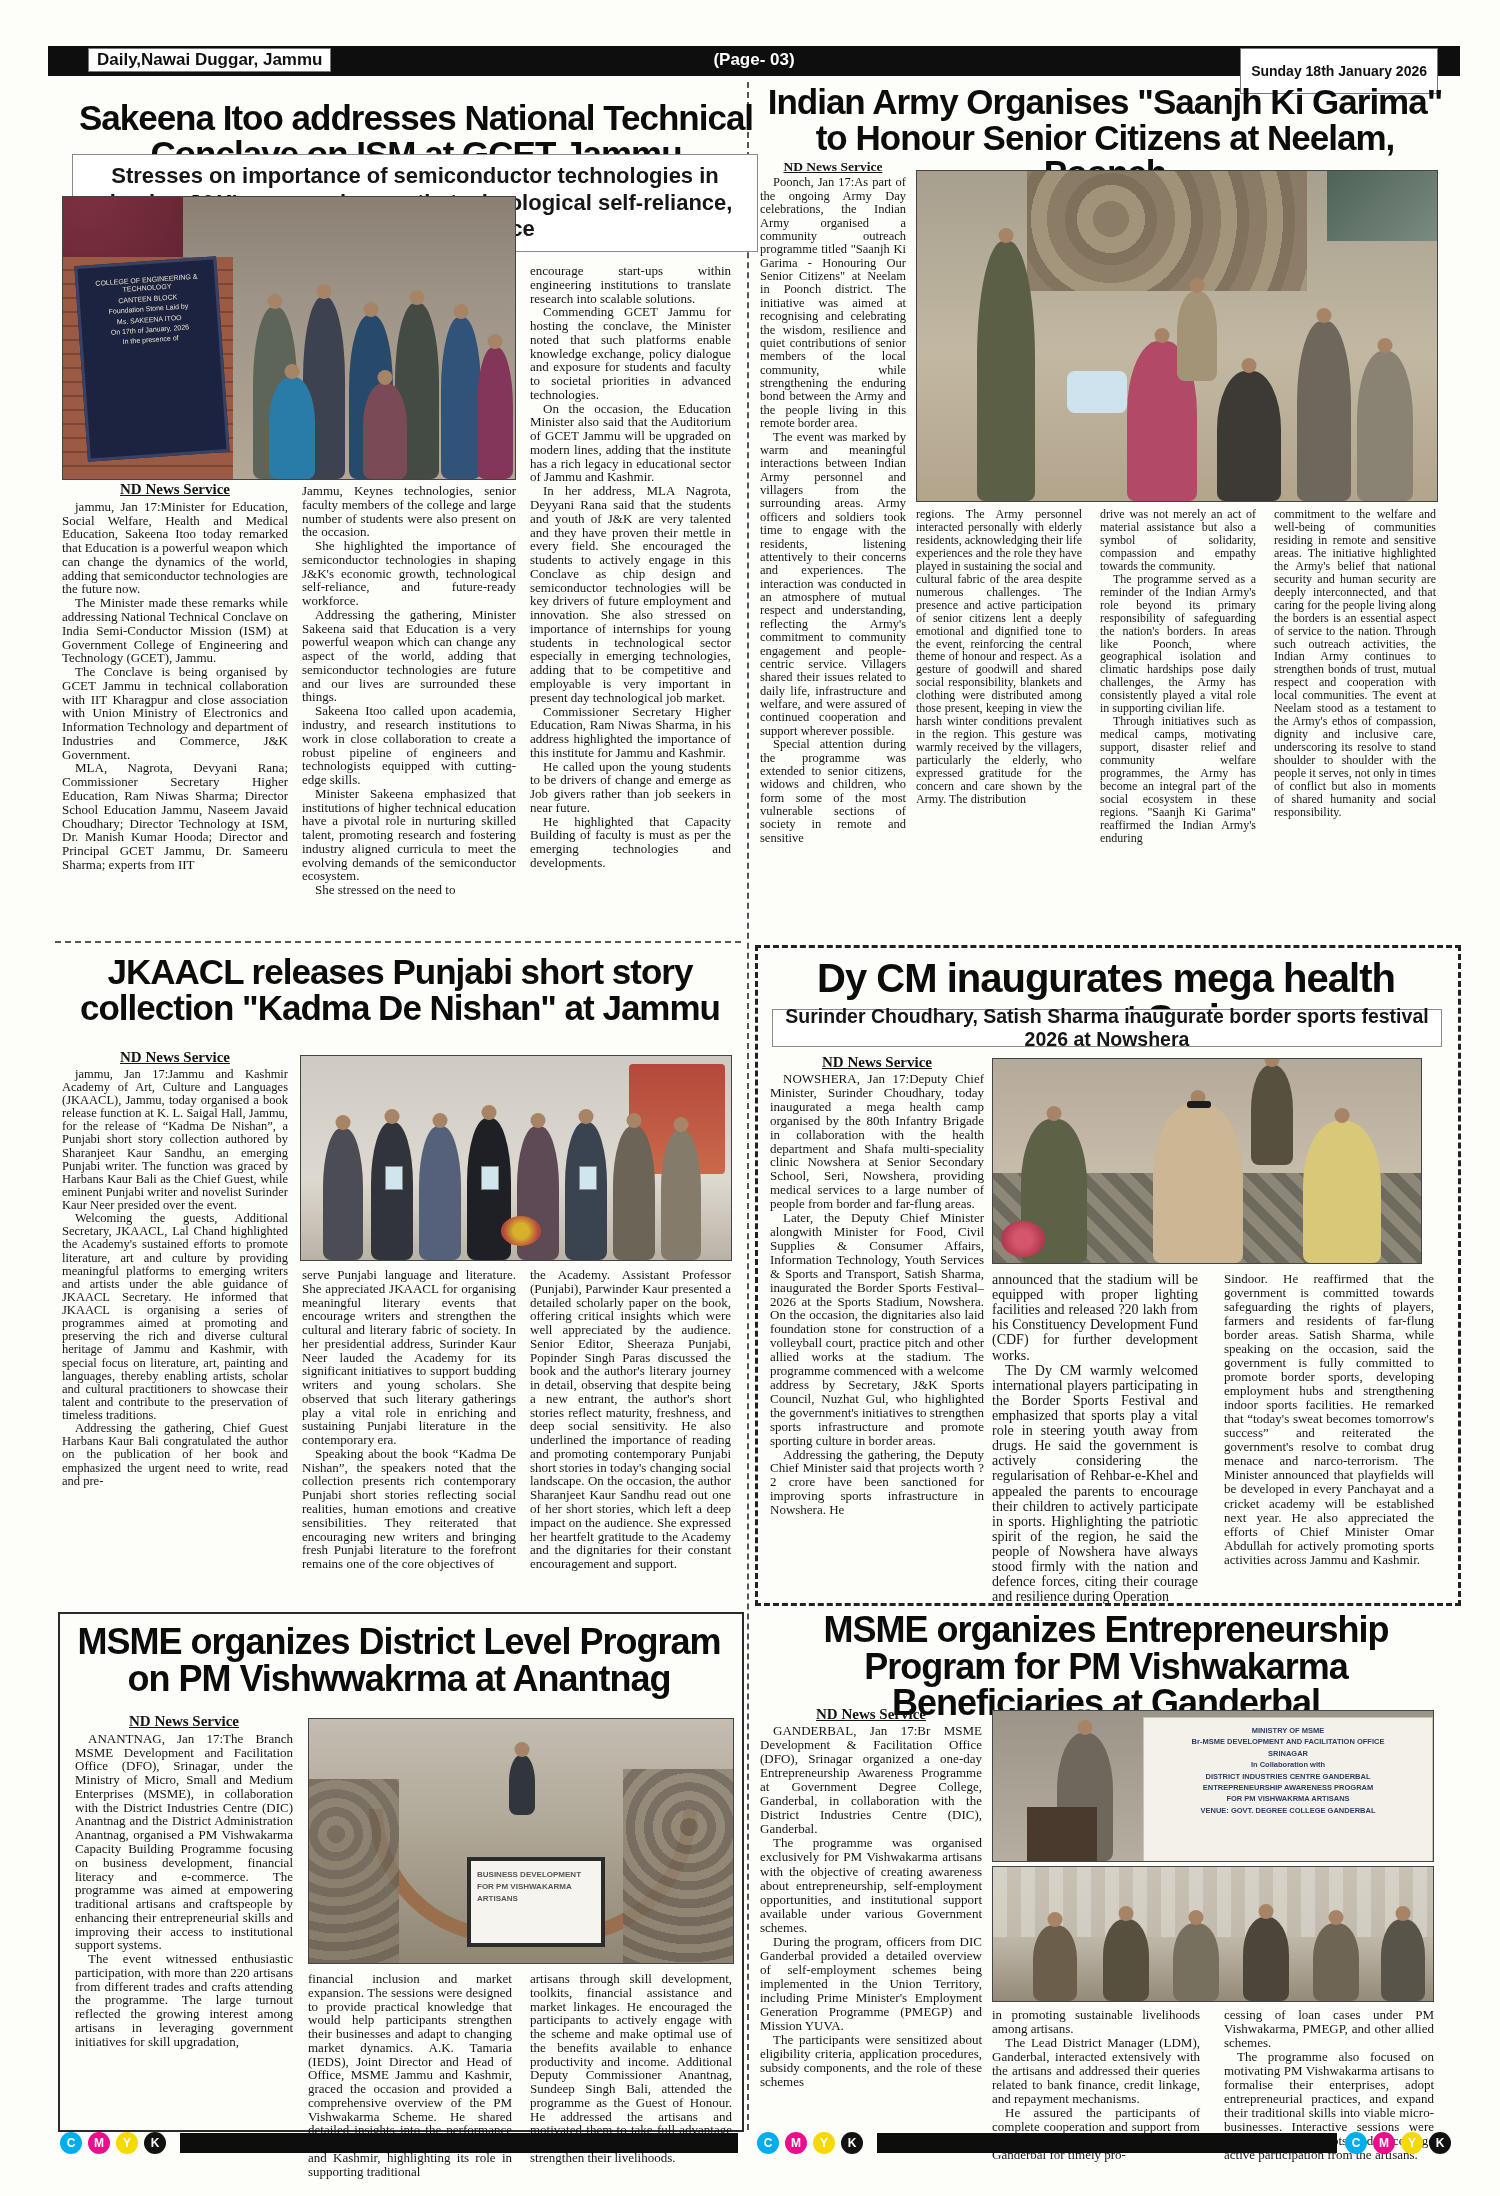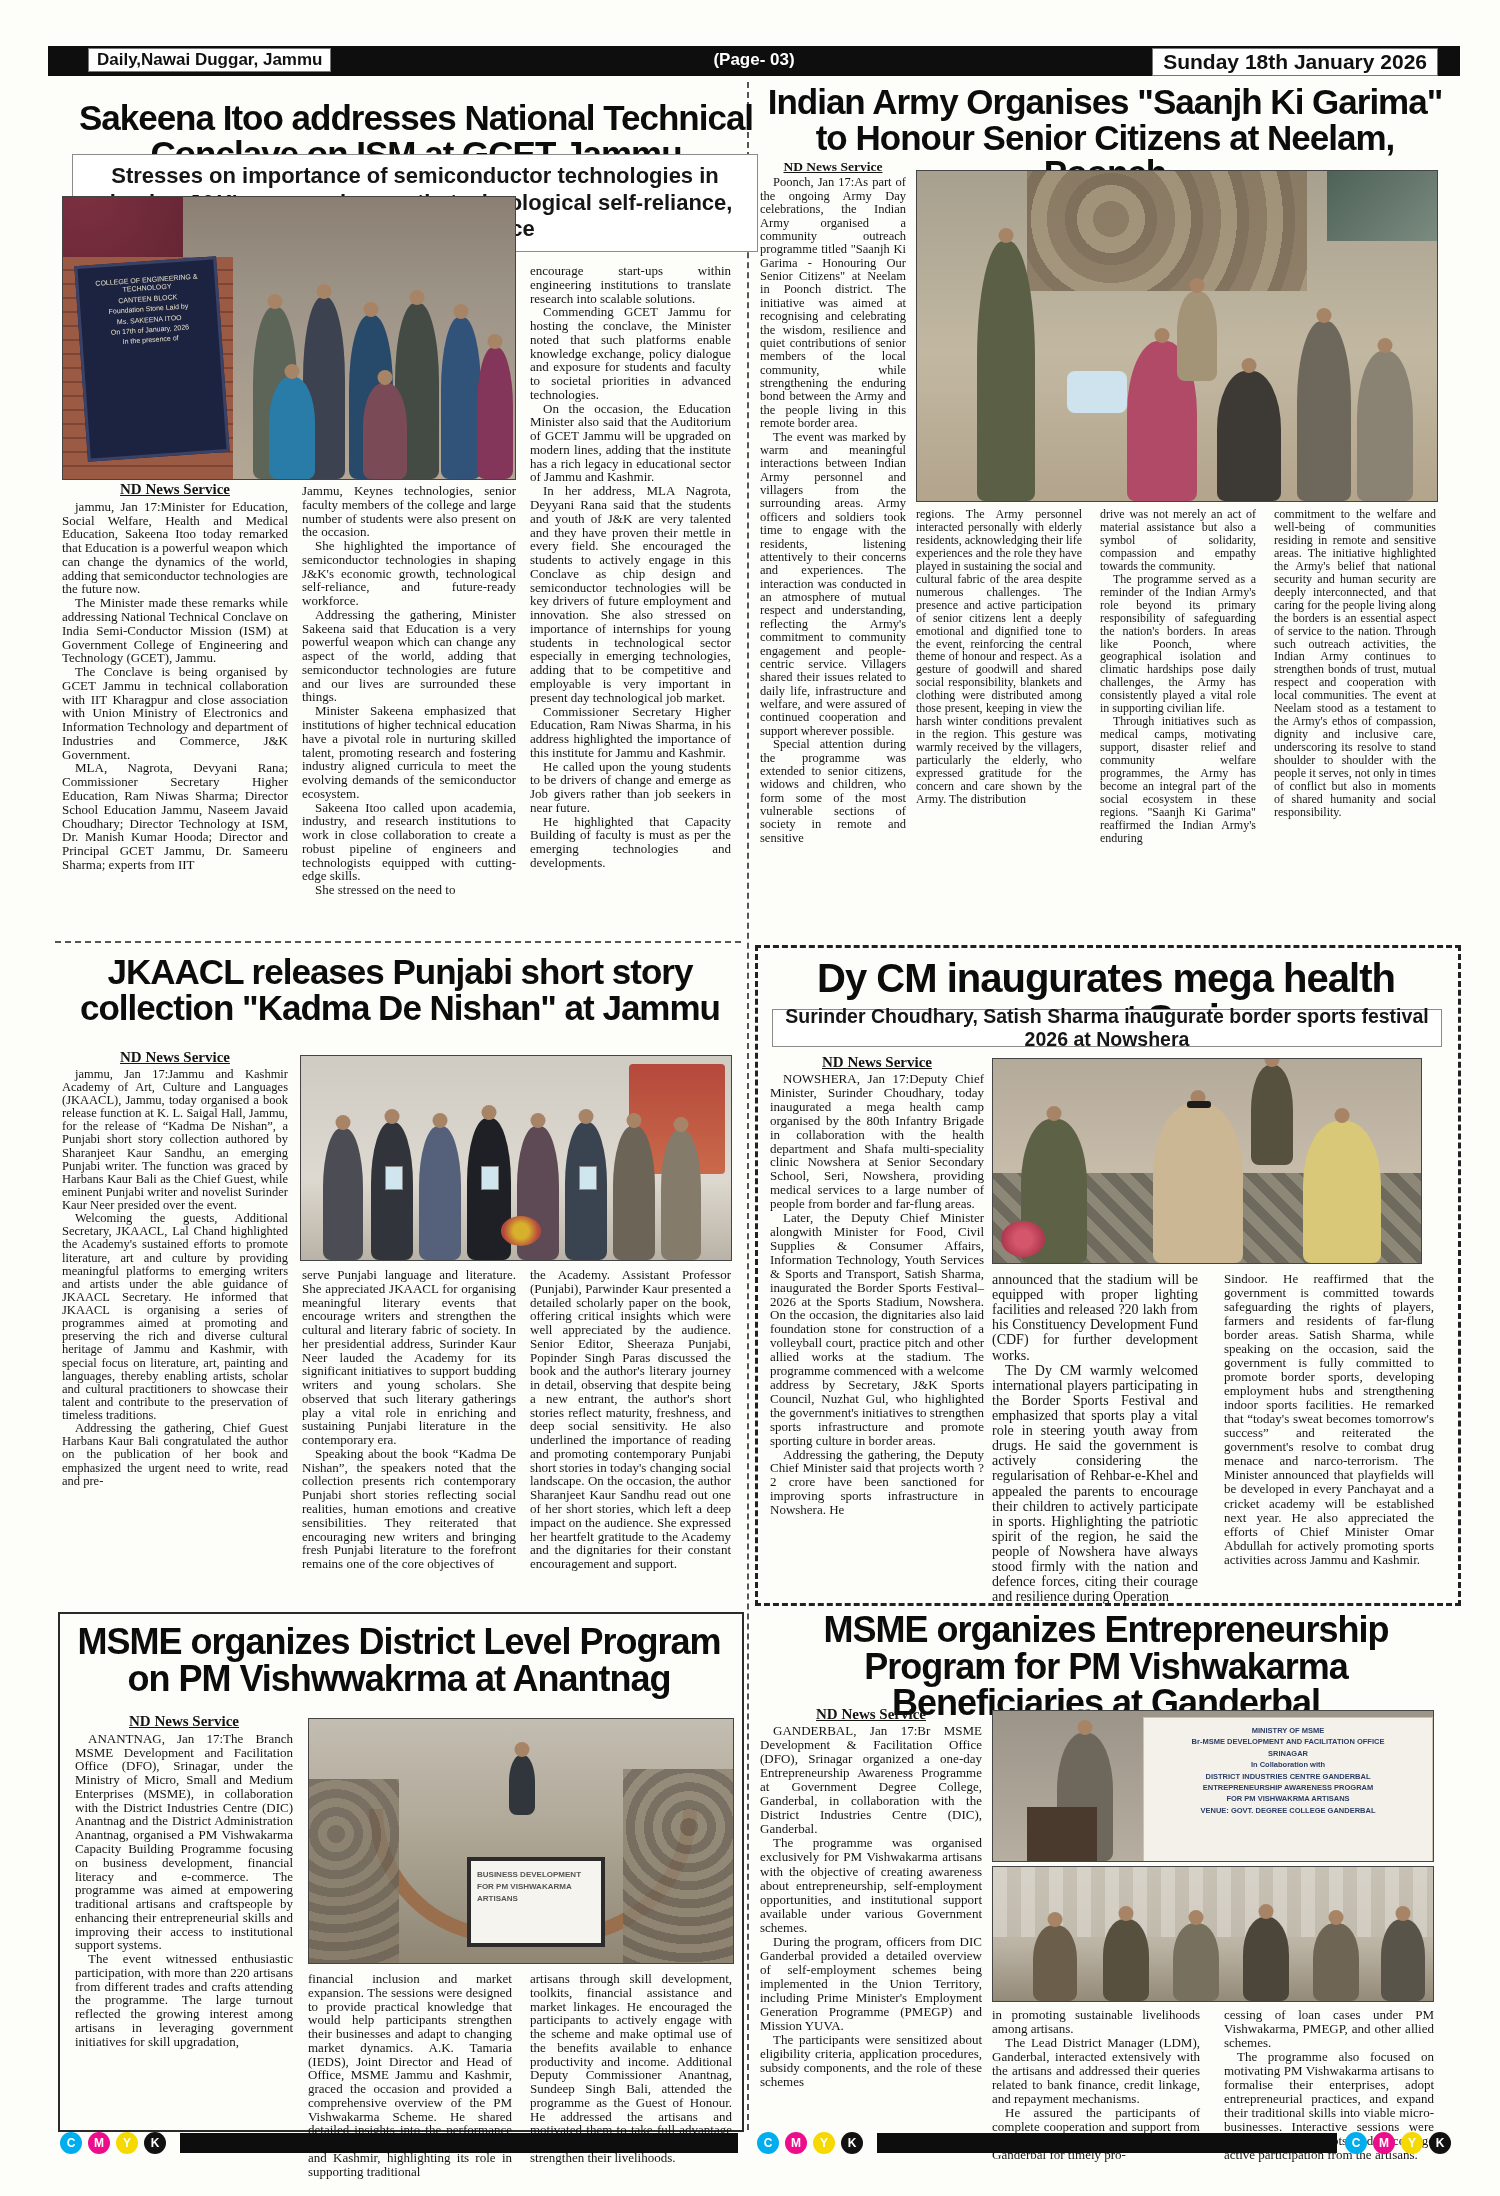--- a/index.html
+++ b/index.html
@@ -6,22 +6,22 @@
   .page{position:relative;width:1500px;height:2196px;background:#fdfdfa;margin:0 auto;
         font-family:"Liberation Serif",serif;color:#141414;overflow:hidden;}
   
   .topbar{position:absolute;left:48px;top:46px;width:1412px;height:30px;background:#0e0e0e;}
   .mast{position:absolute;left:40px;top:2px;background:#fff;border:1px solid #777;
         font-family:"Liberation Sans",sans-serif;font-weight:700;font-size:17px;
         padding:1px 8px;color:#111;white-space:nowrap;}
   .pagelab{position:absolute;left:0;right:0;top:4px;text-align:center;color:#fff;
         font-family:"Liberation Sans",sans-serif;font-weight:700;font-size:17px;}
   .datebox{position:absolute;right:22px;top:2px;background:#fff;border:1px solid #777;
-        font-family:"Liberation Sans",sans-serif;font-weight:700;font-size:21px;
-        padding:1px 10px;color:#111;white-space:nowrap;}
+        font-family:"Liberation Sans",sans-serif;font-weight:700;font-size:14px;
+        padding:14px 10px;color:#111;white-space:nowrap;}
   
   .headline{position:absolute;text-align:center;font-family:"Liberation Sans",sans-serif;
         font-weight:700;color:#0c0c0c;letter-spacing:-1px;line-height:1.02;}
   .subbox{position:absolute;border:1px solid #8b8b8b;background:#fff;text-align:center;
         font-family:"Liberation Sans",sans-serif;font-weight:700;color:#161616;
         display:flex;align-items:center;justify-content:center;}
   .byline{text-align:center;font-weight:700;text-decoration:underline;font-size:15px;
         margin:0 0 2px 0;}
   .col{position:absolute;text-align:justify;}
   .col p{margin:0;text-indent:13px;}
@@ -100,22 +100,22 @@
           <p>The Minister made these remarks while addressing National Technical Conclave on India Semi-Conductor Mission (ISM) at Government College of Engineering and Technology (GCET), Jammu.</p>
           <p>The Conclave is being organised by GCET Jammu in technical collaboration with IIT Kharagpur and close association with Union Ministry of Electronics and Information Technology and department of Industries and Commerce, J&amp;K Government.</p>
           <p>MLA, Nagrota, Devyani Rana; Commissioner Secretary Higher Education, Ram Niwas Sharma; Director School Education Jammu, Naseem Javaid Choudhary; Director Technology at ISM, Dr. Manish Kumar Hooda; Director and Principal GCET Jammu, Dr. Sameeru Sharma; experts from IIT</p>
         </div>
     </div>
     <div class="col cont" style="left:302px;top:484px;width:214px;">
       <div>
           <p>Jammu, Keynes technologies, senior faculty members of the college and large number of students were also present on the occasion.</p>
           <p>She highlighted the importance of semiconductor technologies in shaping J&amp;K's economic growth, technological self-reliance, and future-ready workforce.</p>
           <p>Addressing the gathering, Minister Sakeena said that Education is a very powerful weapon which can change any aspect of the world, adding that semiconductor technologies are future and our lives are surrounded these things.</p>
+          <p>Sakeena Itoo called upon academia, industry, and research institutions to work in close collaboration to create a robust pipeline of engineers and technologists equipped with cutting-edge skills.</p>
           <p>Minister Sakeena emphasized that institutions of higher technical education have a pivotal role in nurturing skilled talent, promoting research and fostering industry aligned curricula to meet the evolving demands of the semiconductor ecosystem.</p>
-          <p>Sakeena Itoo called upon academia, industry, and research institutions to work in close collaboration to create a robust pipeline of engineers and technologists equipped with cutting-edge skills.</p>
           <p>She stressed on the need to</p>
         </div>
     </div>
     <div class="col cont" style="left:530px;top:264px;width:201px;">
       <div>
           <p>encourage start-ups within engineering institutions to translate research into scalable solutions.</p>
           <p>Commending GCET Jammu for hosting the conclave, the Minister noted that such platforms enable knowledge exchange, policy dialogue and exposure for students and faculty to societal priorities in advanced technologies.</p>
           <p>On the occasion, the Education Minister also said that the Auditorium of GCET Jammu will be upgraded on modern lines, adding that the institute has a rich legacy in educational sector of Jammu and Kashmir.</p>
           <p>In her address, MLA Nagrota, Deyyani Rana said that the students and youth of J&amp;K are very talented and they have proven their mettle in every field. She encouraged the students to actively engage in this Conclave as chip design and semiconductor technologies will be key drivers of future employment and innovation. She also stressed on importance of internships for young students in technological sector especially in emerging technologies, adding that to be competitive and employable is very important in present day technological job market.</p>
           <p>Commissioner Secretary Higher Education, Ram Niwas Sharma, in his address highlighted the importance of this institute for Jammu and Kashmir.</p>

